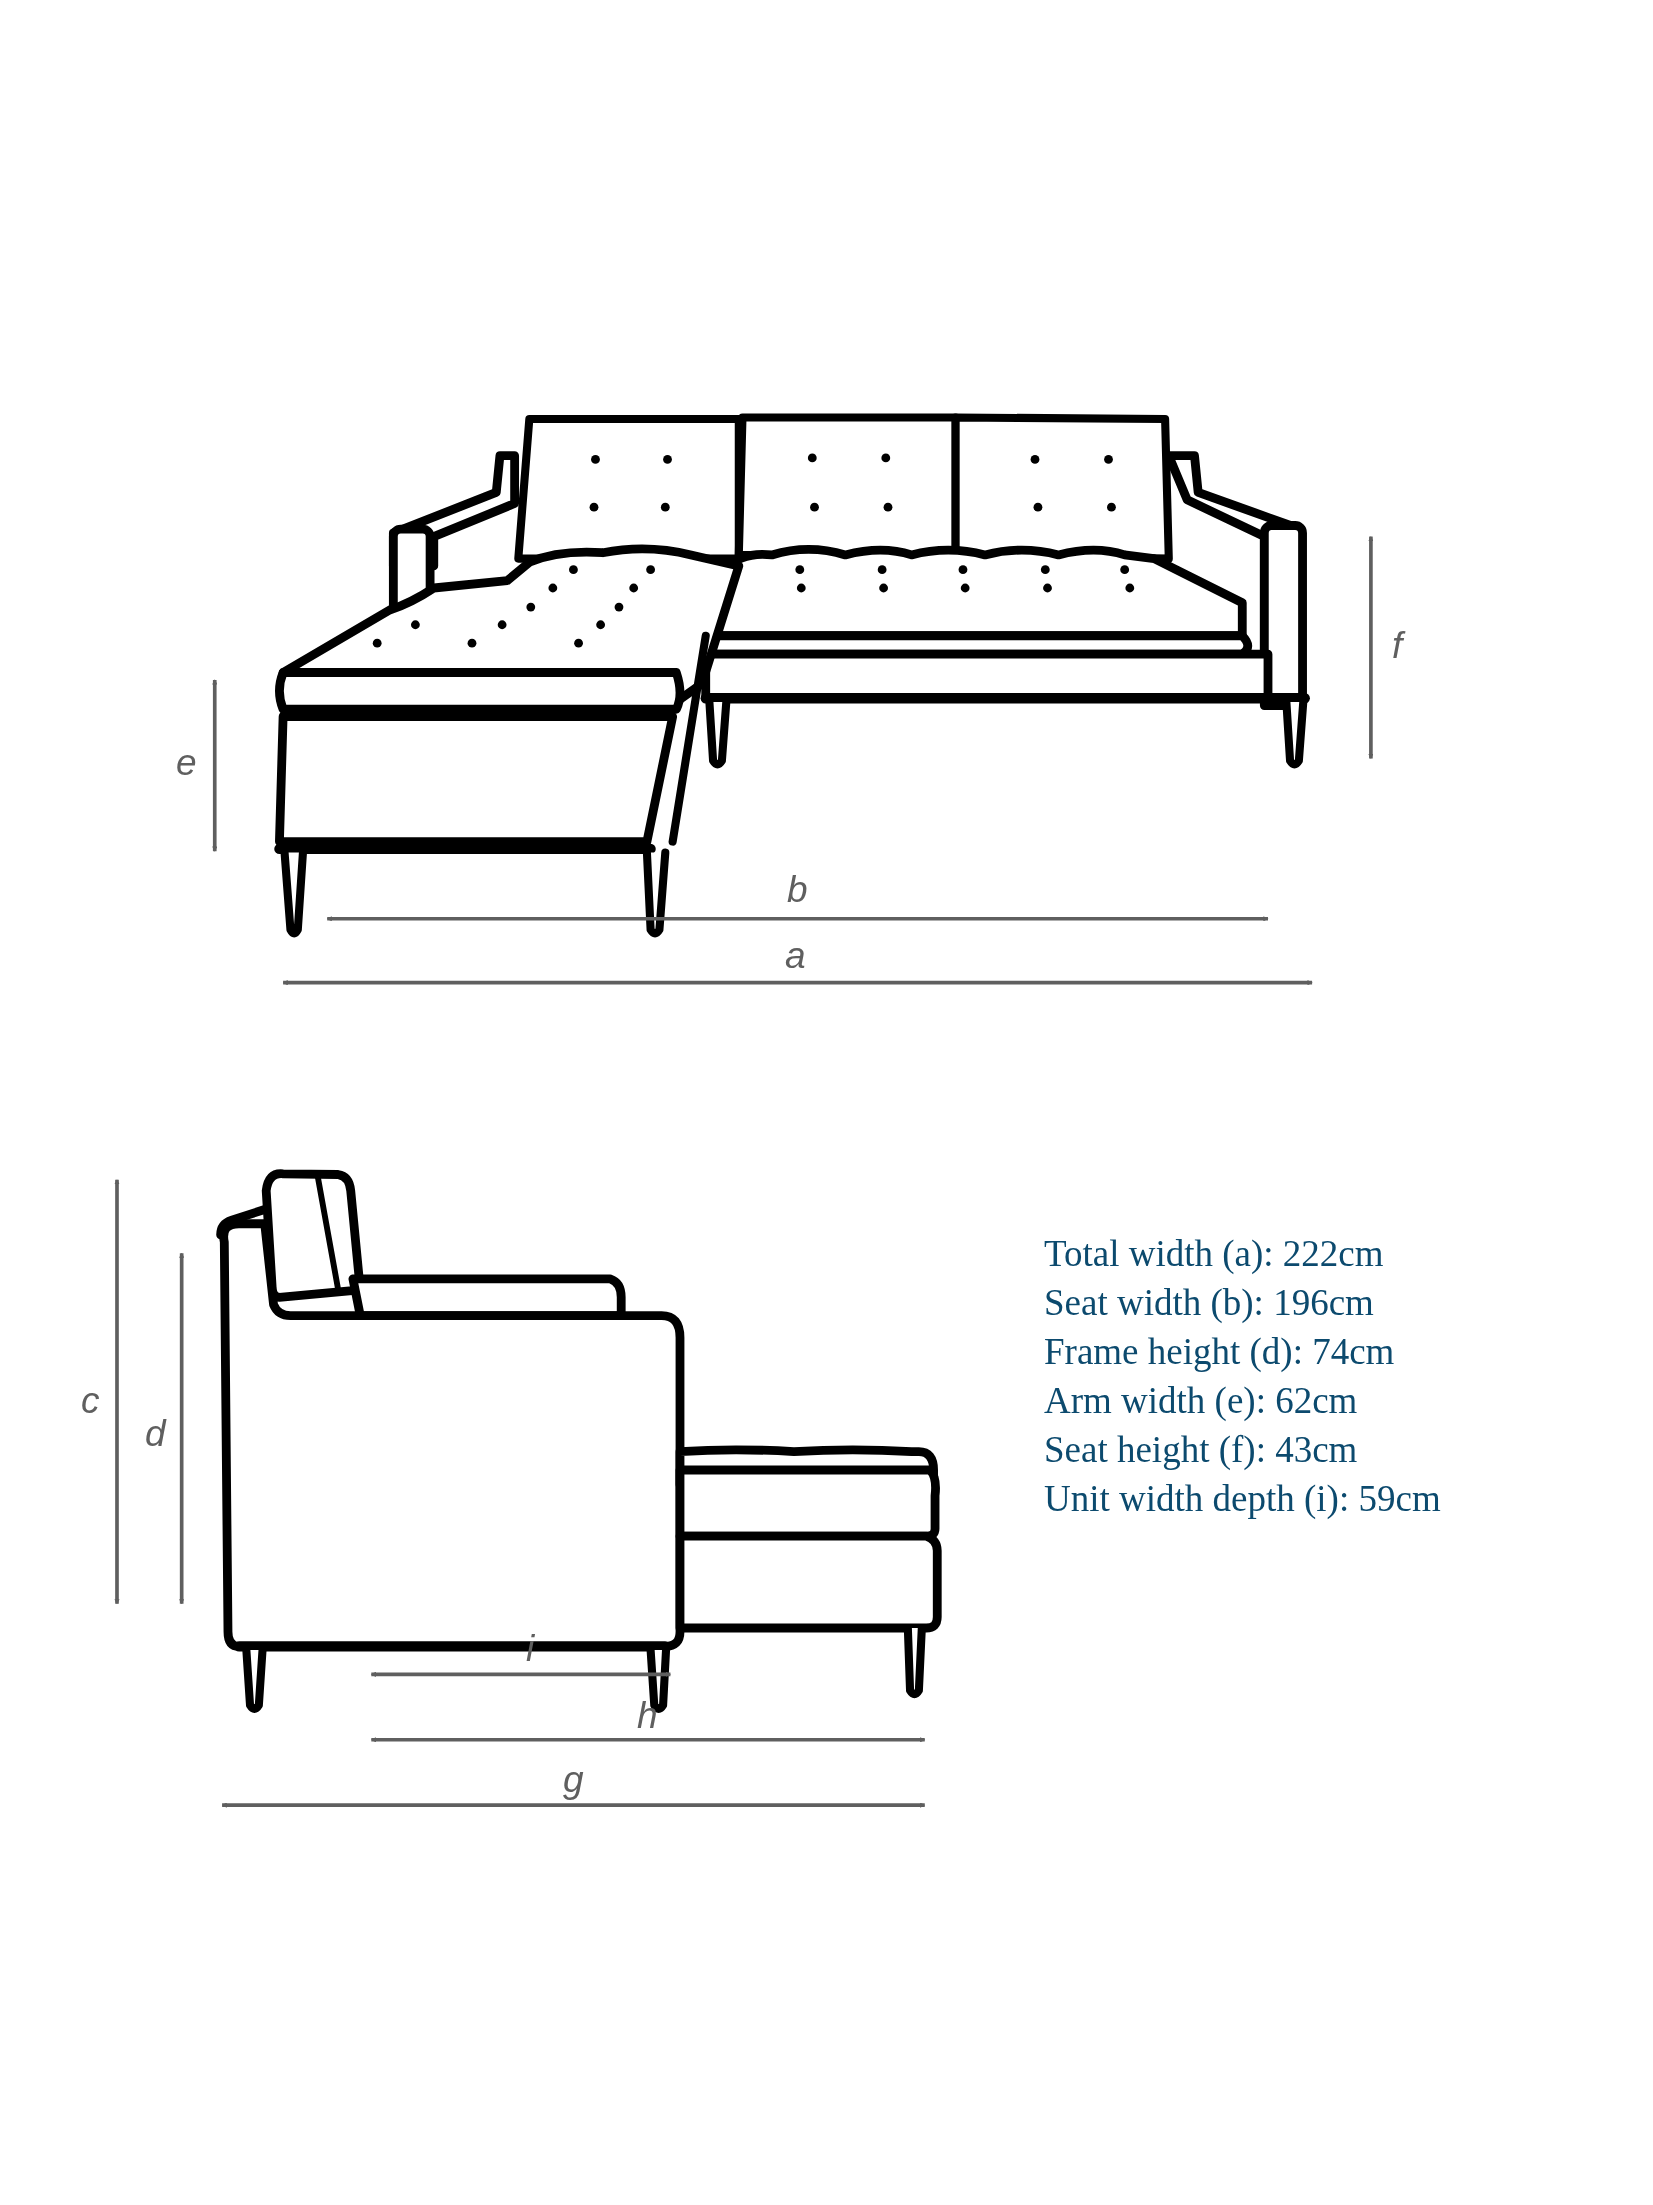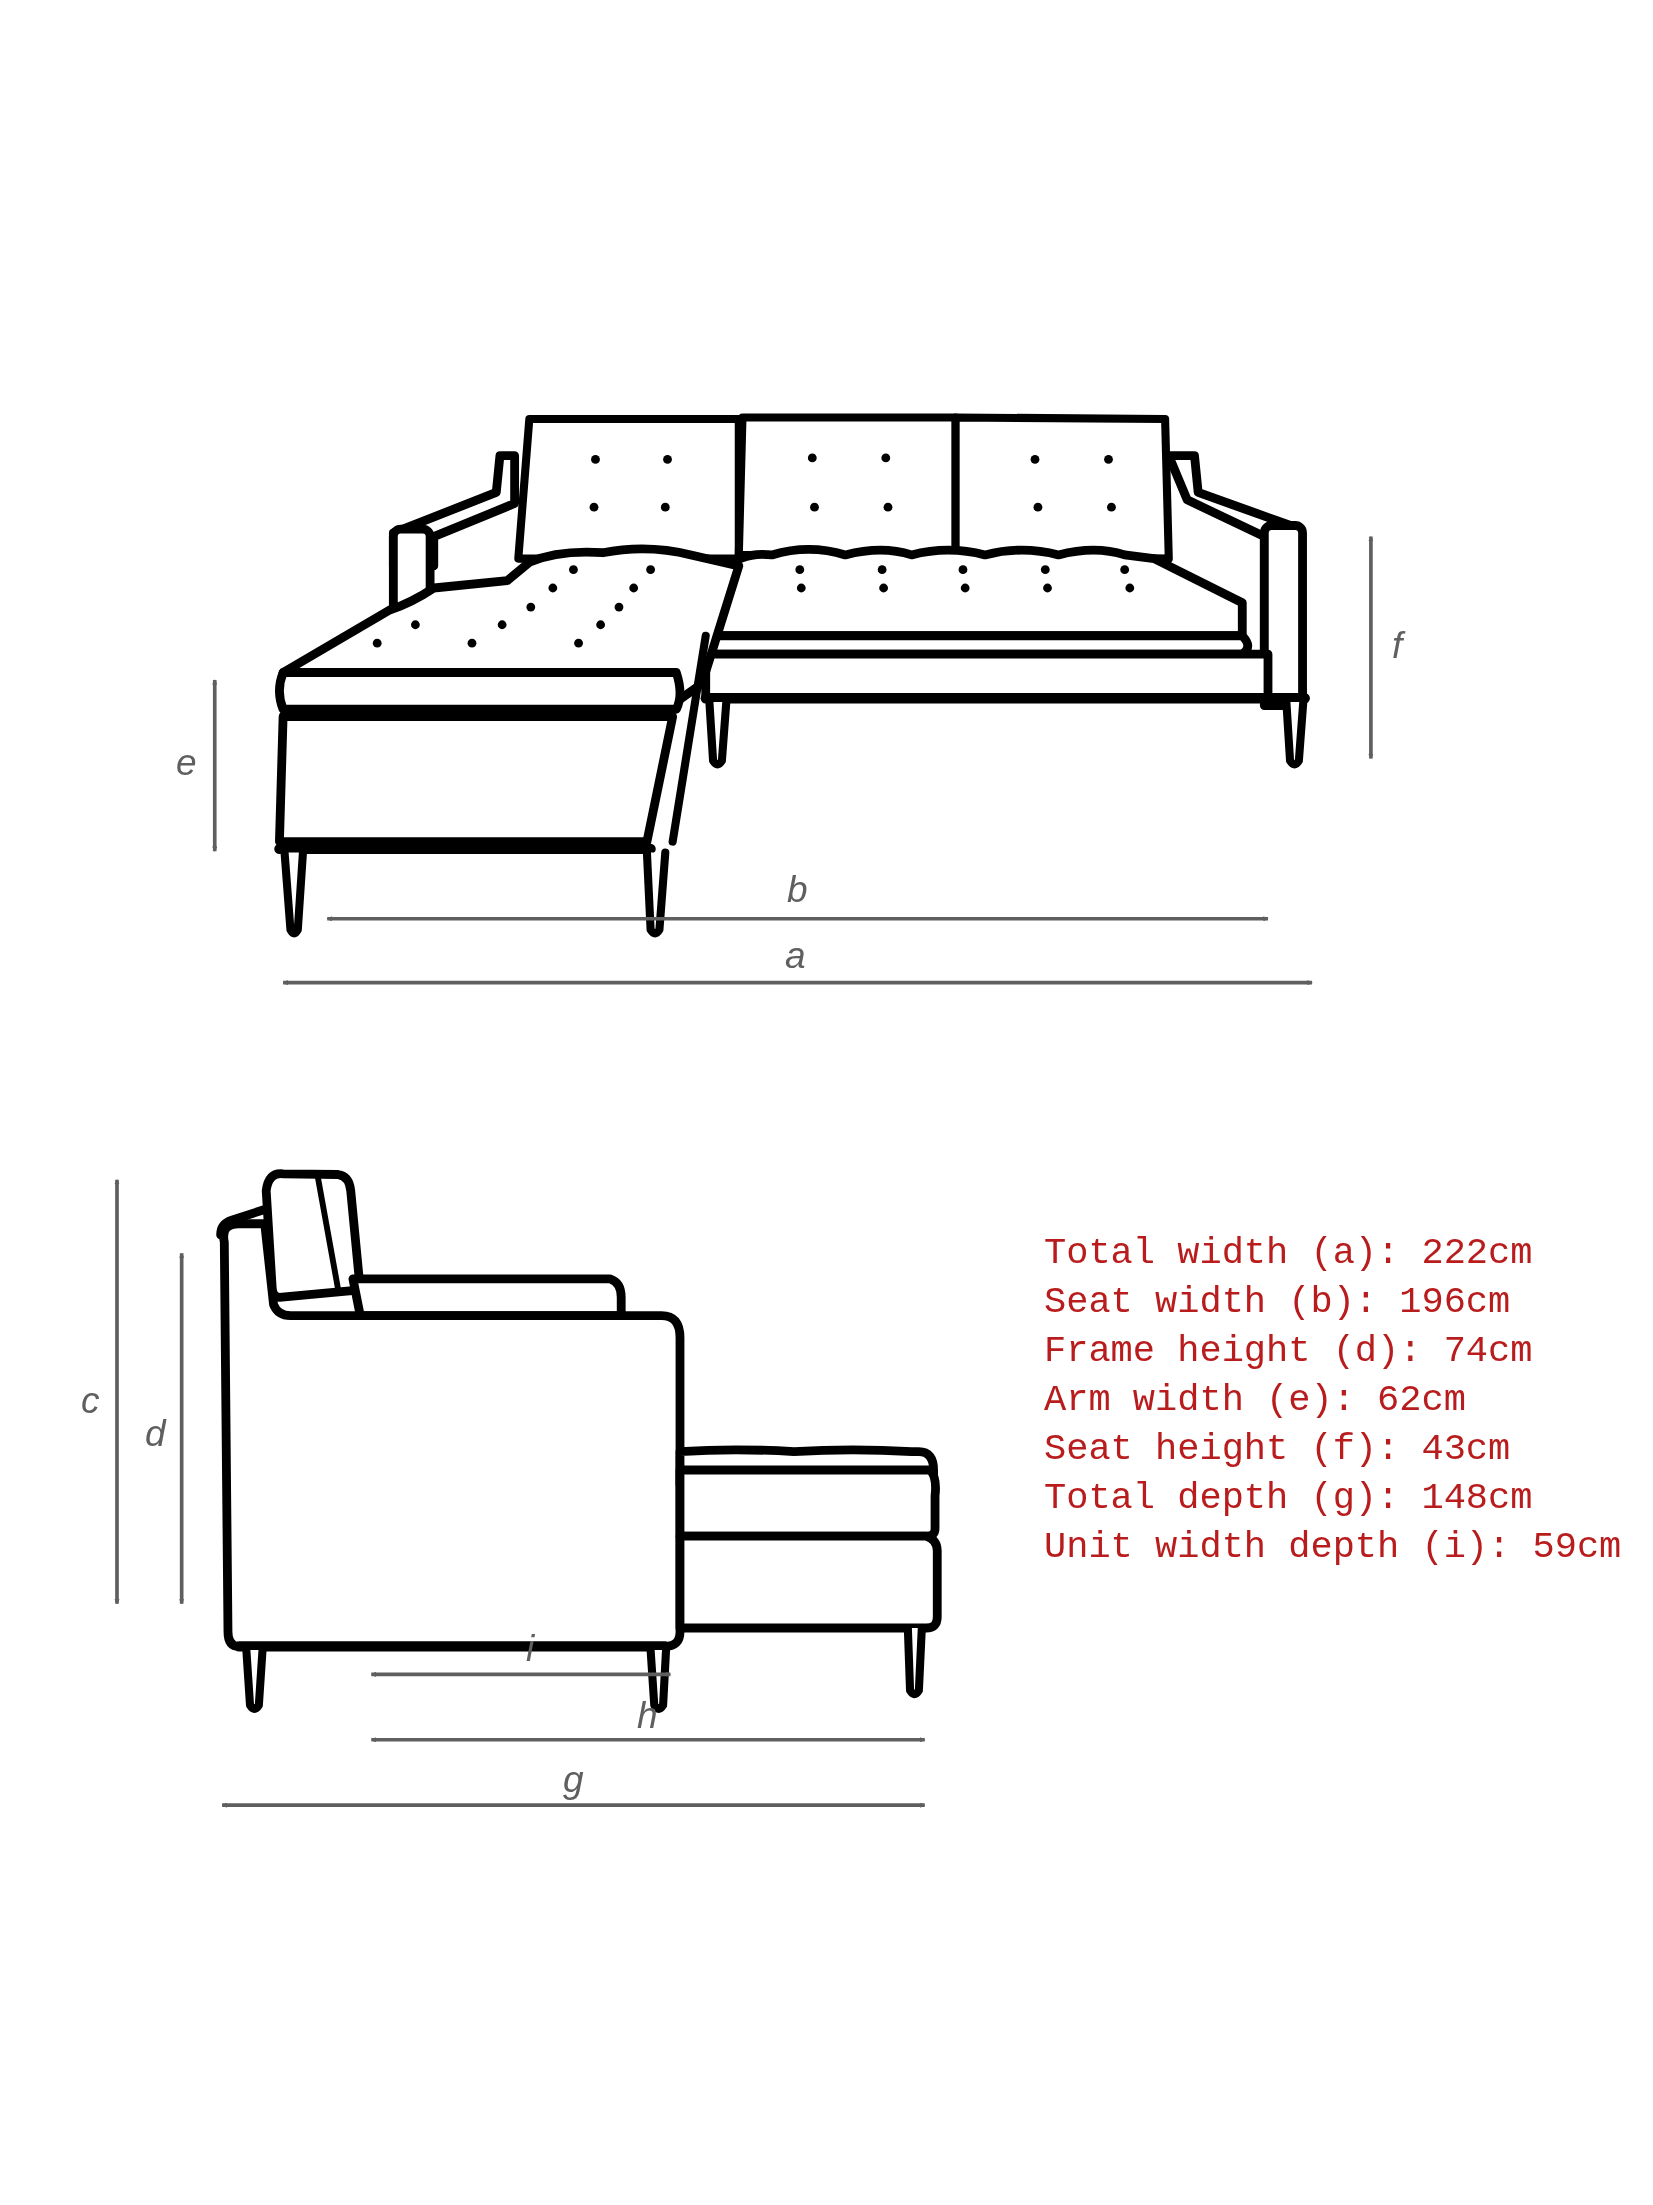--- a/index.html
+++ b/index.html
@@ -1,19 +1,19 @@
 <!DOCTYPE html>
 <html style="font-size:11.8px"><head>
 <meta charset="utf-8">
 <style>
   html, body { margin:0; padding:0; background:#ffffff; }
   body { width:1654px; height:2205px; position:relative; overflow:hidden; font-family:"Liberation Sans", sans-serif; }
   svg.drawing { position:absolute; left:0; top:0; width:1654px; height:2205px; }
   .label { position:absolute; font-family:"Liberation Sans", sans-serif; font-style:italic; font-size:37px; color:#5f5f5f; line-height:1; }
-  .specs { position:absolute; left:1044px; top:1229px; font-family:Liberation Mono, monospace; font-size:37px; color:#b91c1c; line-height:49px; }
+  .specs { position:absolute; left:1044px; top:1229px; font-family:Liberation Serif, serif; font-size:37px; color:#0c4a6e; line-height:49px; }
   .spec-line { white-space:nowrap; }
 </style>
 </head>
 <body>
 
 <svg class="drawing" viewBox="0 0 2250 3000" xmlns="http://www.w3.org/2000/svg">
   <defs>
     <marker id="arr" viewBox="0 0 10 10" refX="9" refY="5" markerWidth="7" markerHeight="7" orient="auto-start-reverse" markerUnits="userSpaceOnUse">
       <path d="M0,0 L10,5 L0,10 z" fill="#5f5f5f"></path>
     </marker>
@@ -138,16 +138,15 @@
 <div class="label" style="left:526px;top:1630px;">i</div>
 <div class="label" style="left:637px;top:1697px;">h</div>
 <div class="label" style="left:563px;top:1761px;">g</div>
 
 <div class="specs">
   <div class="spec-line">Total width (a): 222cm</div>
   <div class="spec-line">Seat width (b): 196cm</div>
   <div class="spec-line">Frame height (d): 74cm</div>
   <div class="spec-line">Arm width (e): 62cm</div>
   <div class="spec-line">Seat height (f): 43cm</div>
-  <div class="spec-line">Total depth (g): 148cm</div>
   <div class="spec-line">Unit width depth (i): 59cm</div>
 </div>
 
 
 </body></html>

